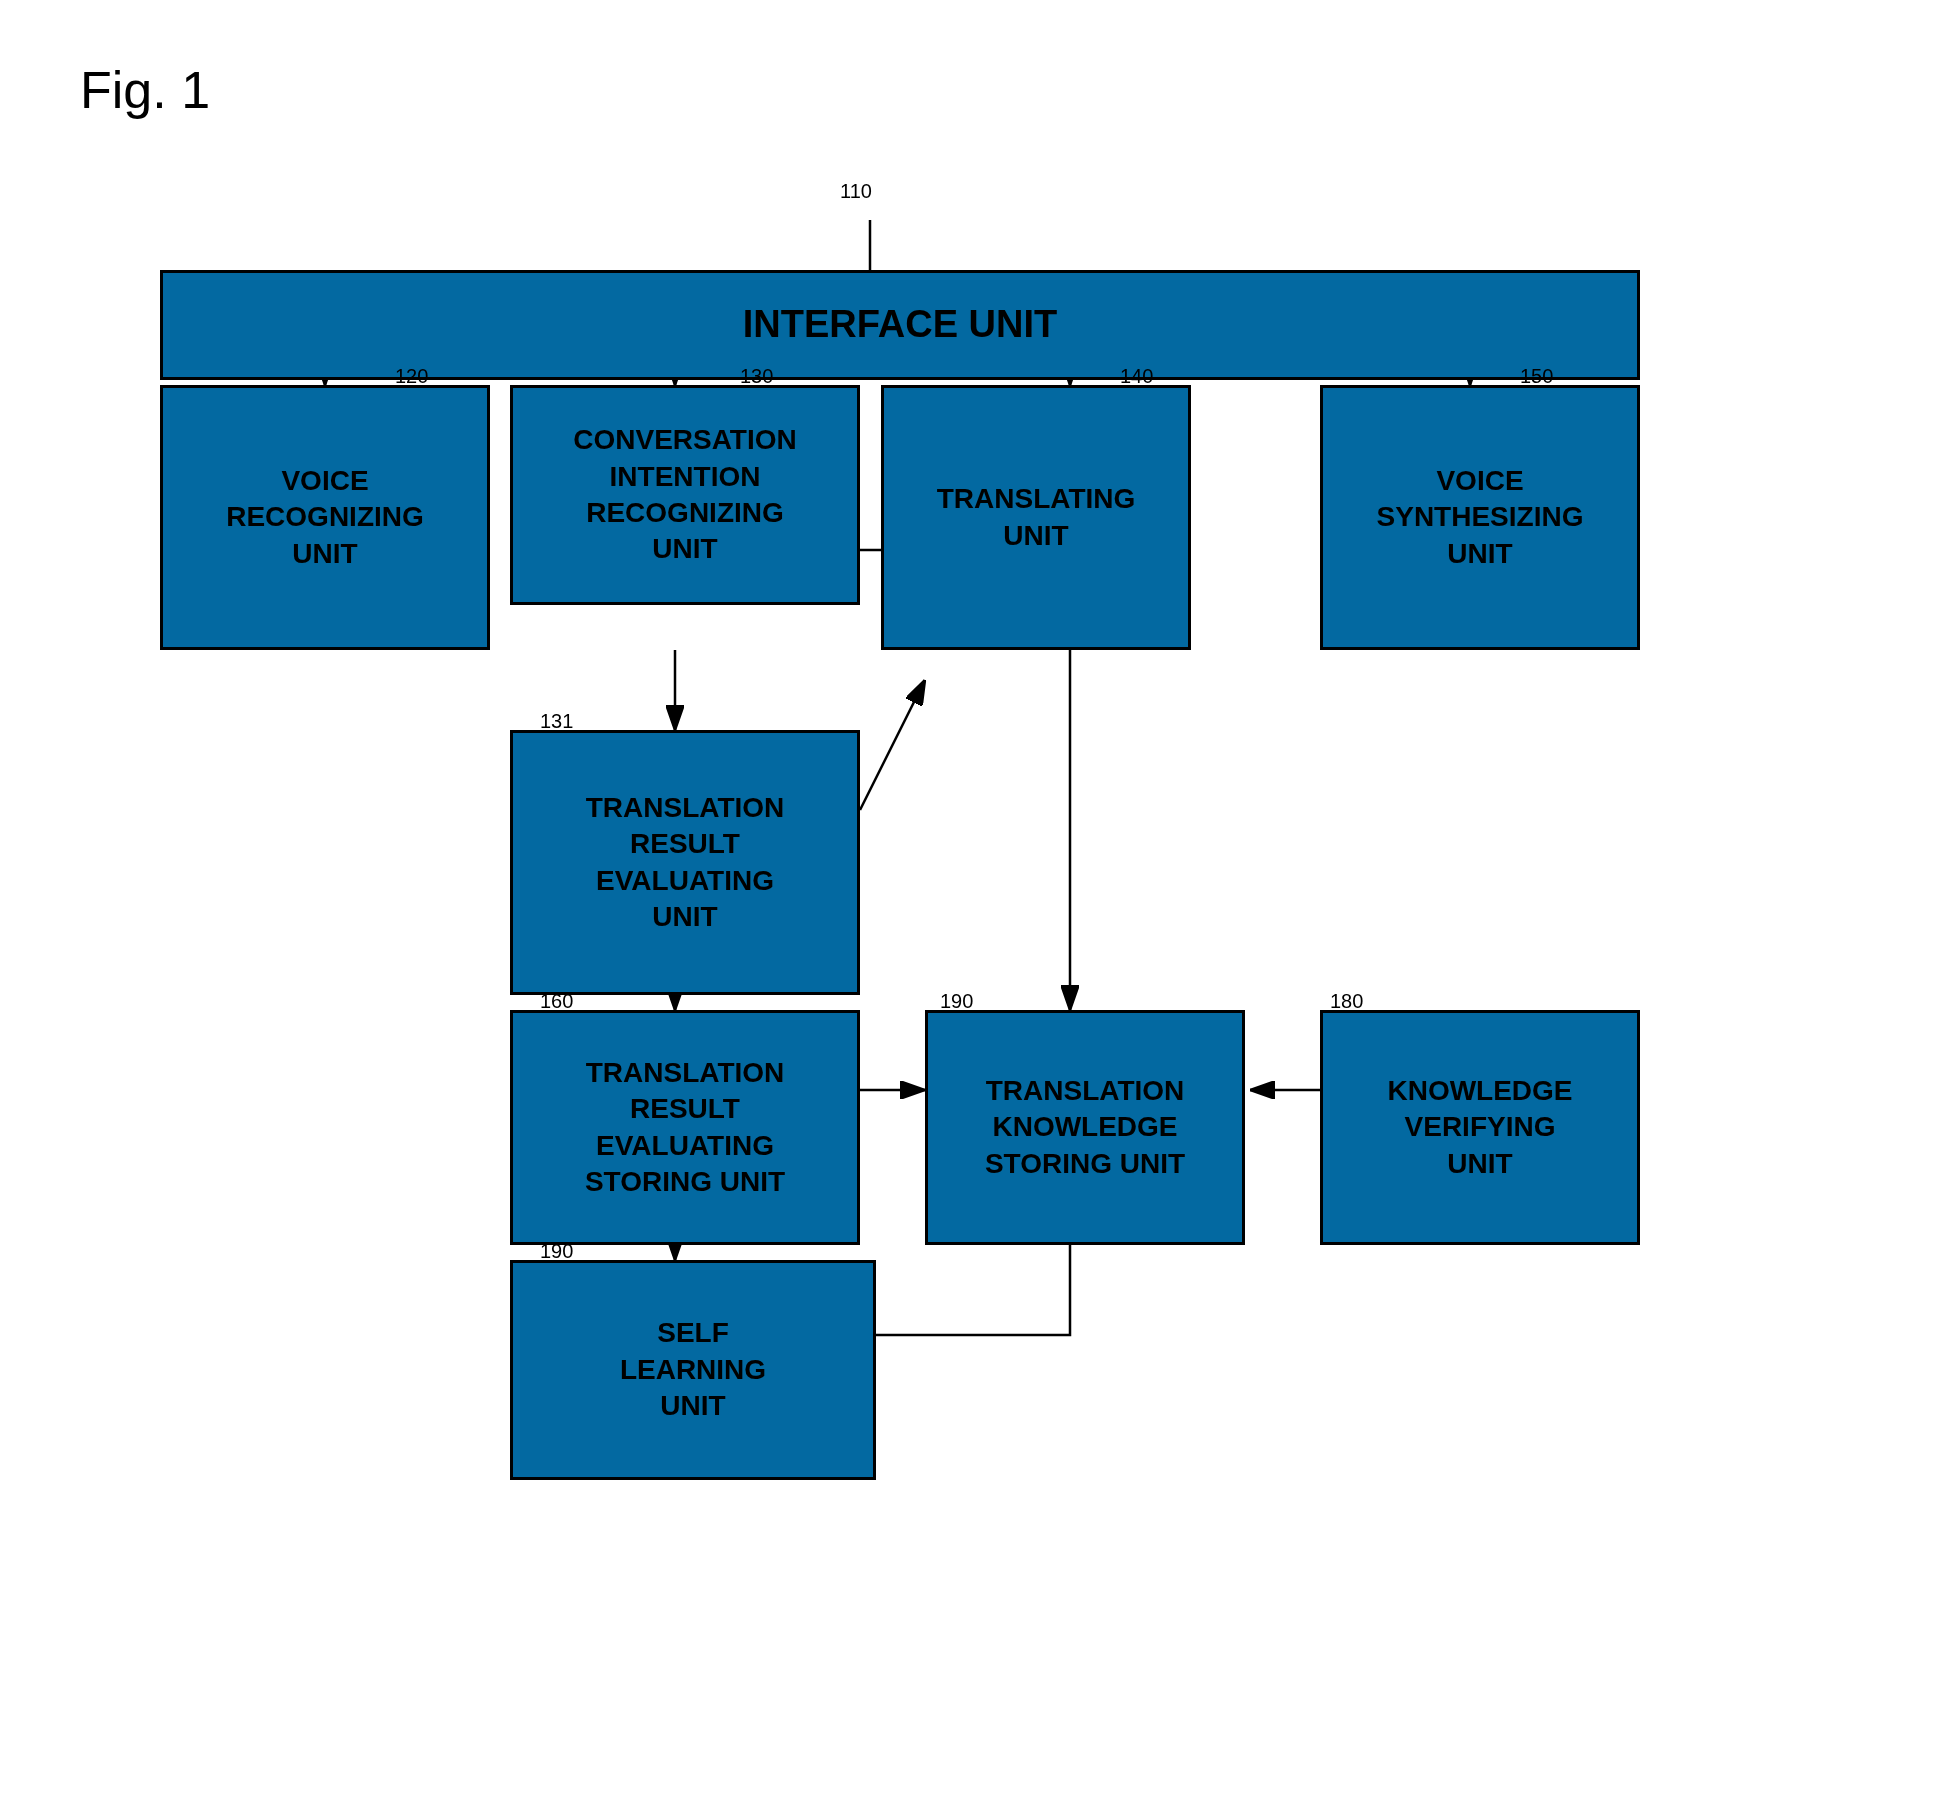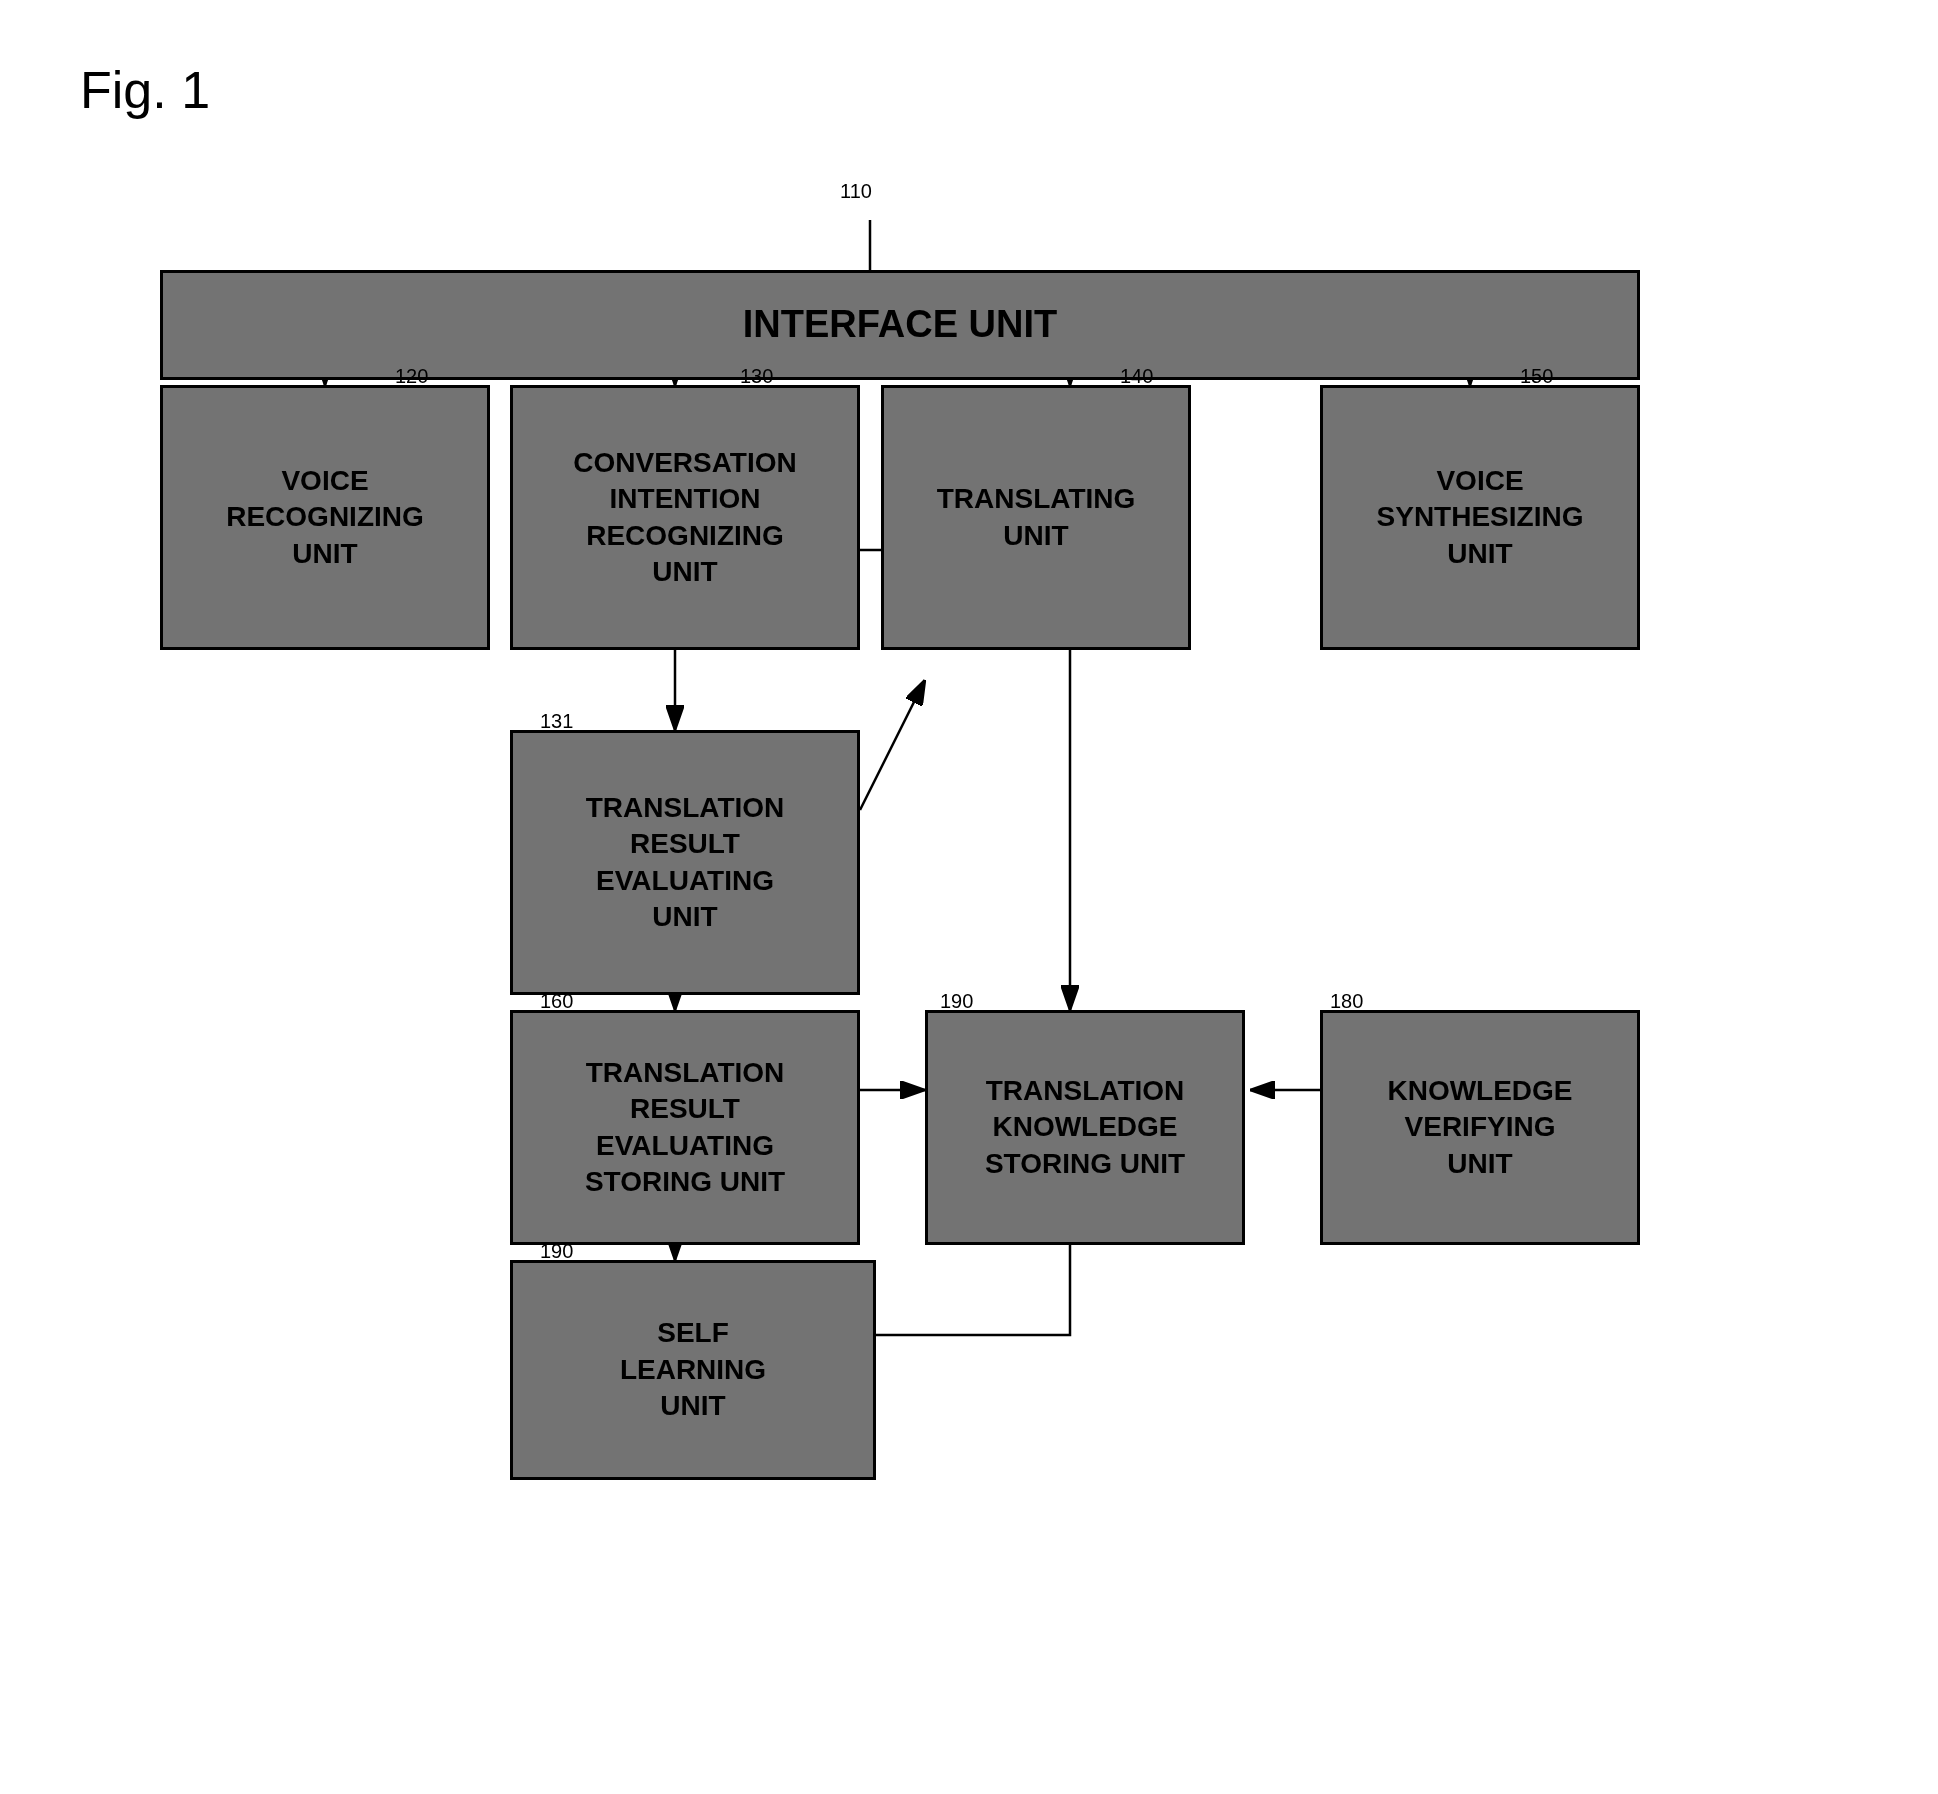--- a/index.html
+++ b/index.html
@@ -31,21 +31,21 @@
     .box {
       position: absolute;
       border: 3px solid #000;
       display: flex;
       align-items: center;
       justify-content: center;
       text-align: center;
       font-size: 28px;
       font-weight: bold;
       line-height: 1.3;
-      background: #737373;
+      background: #0369a1;
     }
 
     .ref-label {
       position: absolute;
       font-size: 20px;
     }
 
     svg.arrows {
       position: absolute;
       top: 0;
@@ -121,21 +121,21 @@
   <div class="box" style="top:150px; left:80px; width:1480px; height:110px; font-size:38px;">INTERFACE UNIT</div>
 
   <div class="ref-label" style="top:245px; left:315px;">120</div>
 
   <div class="box" style="top:265px; left:80px; width:330px; height:265px; white-space:pre-line;">VOICE
 RECOGNIZING
 UNIT</div>
 
   <div class="ref-label" style="top:245px; left:660px;">130</div>
 
-  <div class="box" style="top:265px; left:430px; width:350px; height:265px; white-space:pre-line;">CONVERSATION
+  <div class="box" style="top:265px; left:430px; width:350px; height:220px; white-space:pre-line;">CONVERSATION
 INTENTION
 RECOGNIZING
 UNIT</div>
 
   <div class="ref-label" style="top:245px; left:1040px;">140</div>
 
   <div class="box" style="top:265px; left:801px; width:310px; height:265px; white-space:pre-line;">TRANSLATING
 UNIT</div>
 
   <div class="ref-label" style="top:245px; left:1440px;">150</div>

